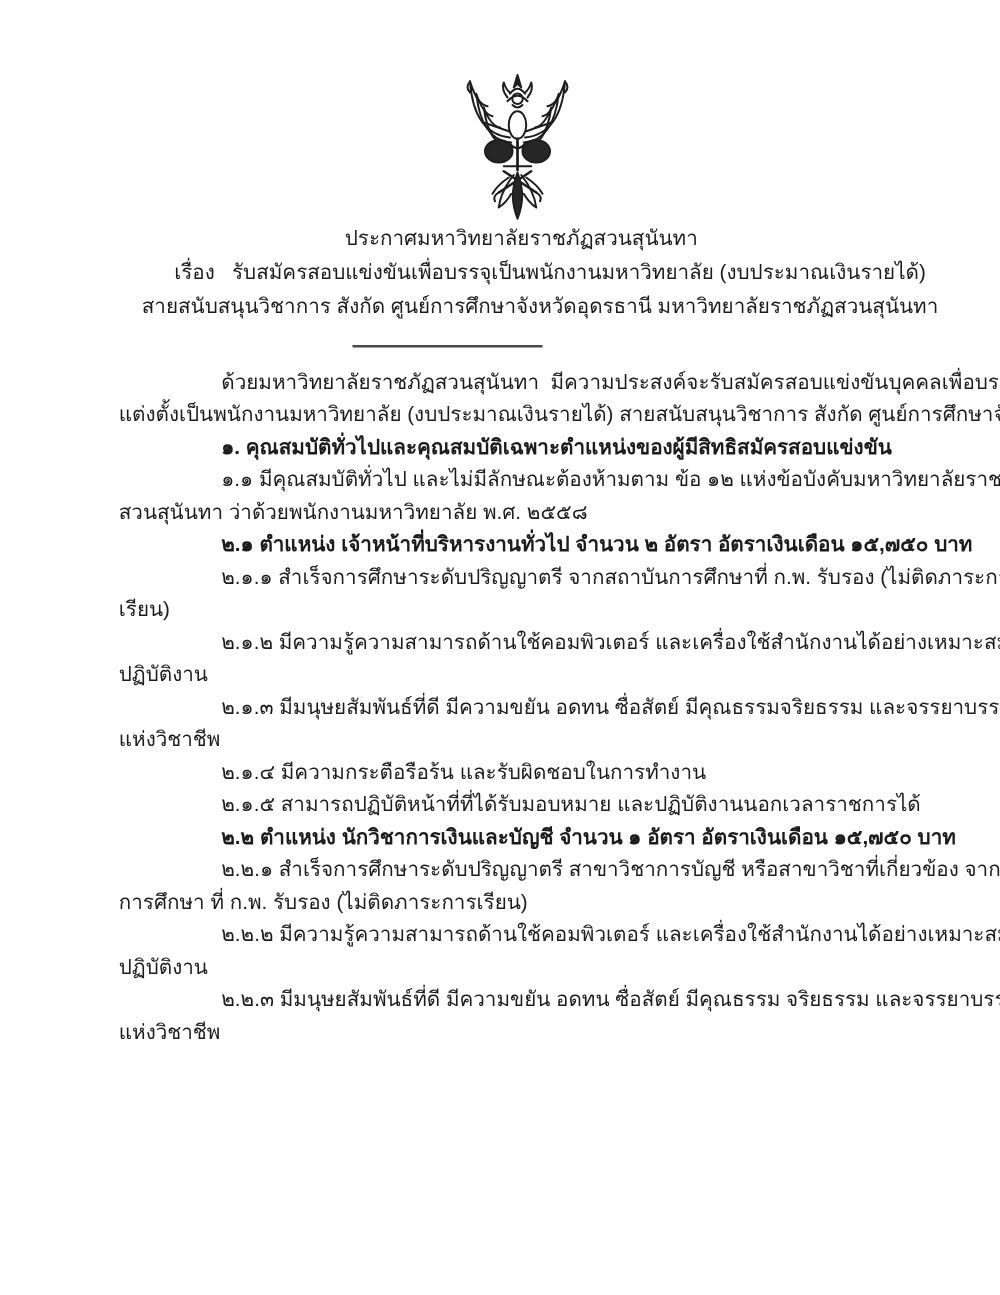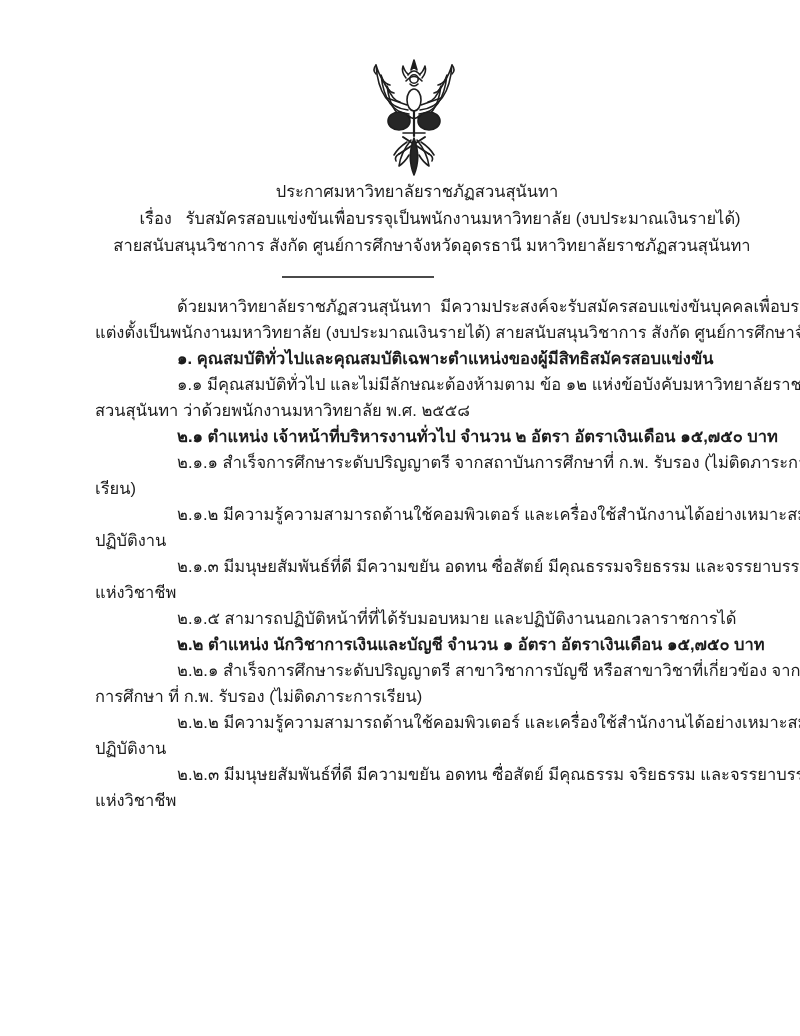--- a/index.html
+++ b/index.html
@@ -104,20 +104,21 @@
       <div class="line indent bold">๑. คุณสมบัติทั่วไปและคุณสมบัติเฉพาะตำแหน่งของผู้มีสิทธิสมัครสอบแข่งขัน</div>
       <div class="line indent">๑.๑ มีคุณสมบัติทั่วไป และไม่มีลักษณะต้องห้ามตาม ข้อ ๑๒ แห่งข้อบังคับมหาวิทยาลัยราชภัฏ</div>
       <div class="line">สวนสุนันทา ว่าด้วยพนักงานมหาวิทยาลัย พ.ศ. ๒๕๕๘</div>
       <div class="line indent bold">๒.๑ ตำแหน่ง เจ้าหน้าที่บริหารงานทั่วไป จำนวน ๒ อัตรา อัตราเงินเดือน ๑๕,๗๕๐ บาท</div>
       <div class="line indent">๒.๑.๑ สำเร็จการศึกษาระดับปริญญาตรี จากสถาบันการศึกษาที่ ก.พ. รับรอง (ไม่ติดภาระการ</div>
       <div class="line">เรียน)</div>
       <div class="line indent">๒.๑.๒ มีความรู้ความสามารถด้านใช้คอมพิวเตอร์ และเครื่องใช้สำนักงานได้อย่างเหมาะสมแก่การ</div>
       <div class="line">ปฏิบัติงาน</div>
       <div class="line indent">๒.๑.๓ มีมนุษยสัมพันธ์ที่ดี มีความขยัน อดทน ซื่อสัตย์ มีคุณธรรมจริยธรรม และจรรยาบรรณ</div>
       <div class="line">แห่งวิชาชีพ</div>
+      <div class="line indent">๒.๑.๔ มีความกระตือรือร้น และรับผิดชอบในการทำงาน</div>
       <div class="line indent">๒.๑.๕ สามารถปฏิบัติหน้าที่ที่ได้รับมอบหมาย และปฏิบัติงานนอกเวลาราชการได้</div>
       <div class="line indent bold">๒.๒ ตำแหน่ง นักวิชาการเงินและบัญชี จำนวน ๑ อัตรา อัตราเงินเดือน ๑๕,๗๕๐ บาท</div>
       <div class="line indent">๒.๒.๑ สำเร็จการศึกษาระดับปริญญาตรี สาขาวิชาการบัญชี หรือสาขาวิชาที่เกี่ยวข้อง จากสถาบัน</div>
       <div class="line">การศึกษา ที่ ก.พ. รับรอง (ไม่ติดภาระการเรียน)</div>
       <div class="line indent">๒.๒.๒ มีความรู้ความสามารถด้านใช้คอมพิวเตอร์ และเครื่องใช้สำนักงานได้อย่างเหมาะสมแก่การ</div>
       <div class="line">ปฏิบัติงาน</div>
       <div class="line indent">๒.๒.๓ มีมนุษยสัมพันธ์ที่ดี มีความขยัน อดทน ซื่อสัตย์ มีคุณธรรม จริยธรรม และจรรยาบรรณ</div>
       <div class="line">แห่งวิชาชีพ</div>
     </div>
 

